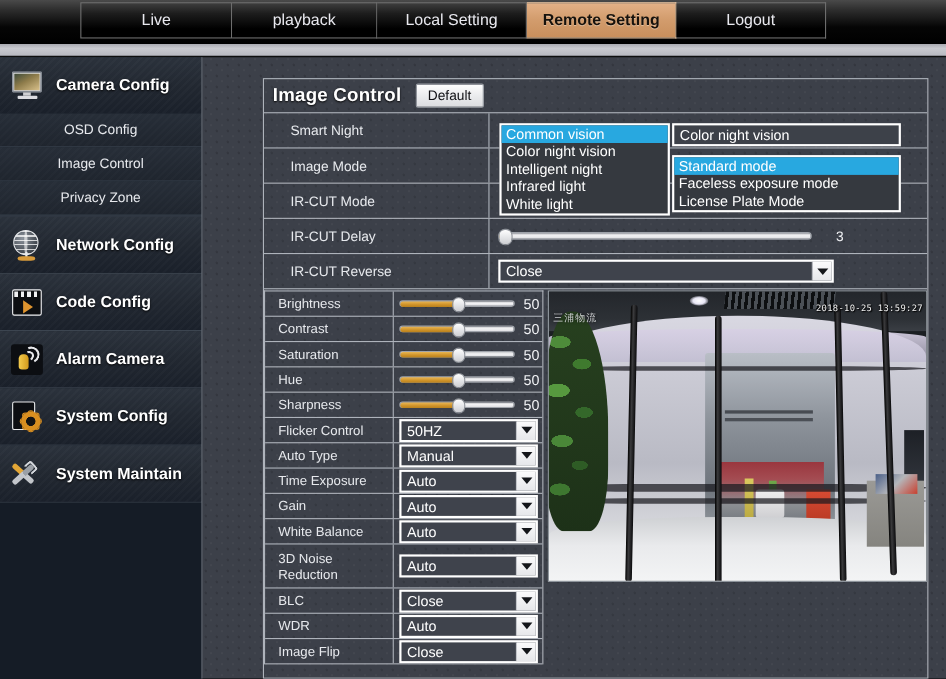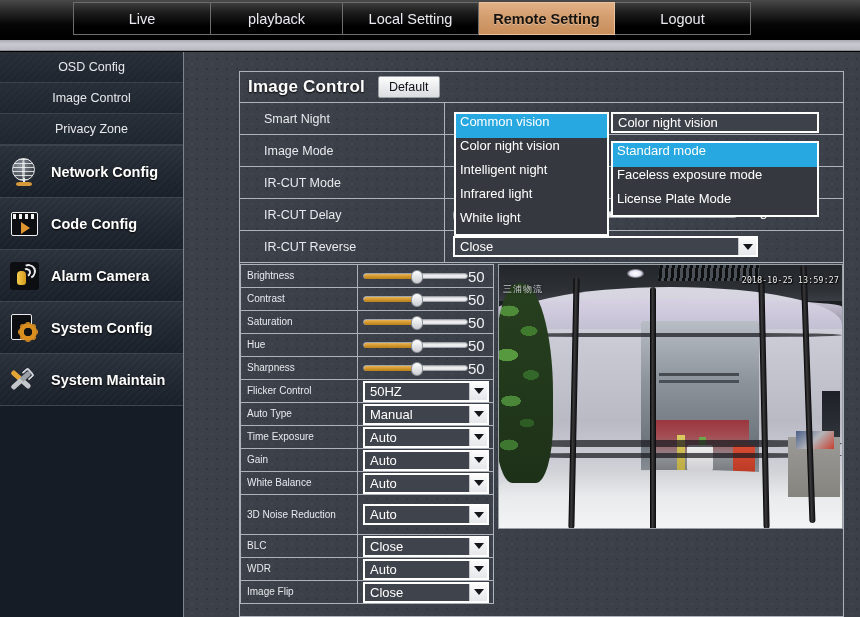--- a/index.html
+++ b/index.html
@@ -272,21 +272,21 @@
     border-right: 5px solid transparent; border-top: 6px solid #14161a;
   }
 
   
   .dd {
     position: absolute; z-index: 40;
     background: #35393f; border: 2px solid #ffffff;
     padding: 0; box-sizing: border-box;
   }
   .dd .opt {
-    height: 24px; line-height: 16px; padding-left: 4px;
+    height: 16px; line-height: 16px; padding-left: 4px;
     color: #ffffff; font-size: 13px; white-space: nowrap; cursor: pointer;
   }
   .dd .opt.sel-opt { background: #28a8e0; color: #ffffff; }
   .dd-smart { left: 214px; top: 40px; width: 155px; }
   .dd-image { left: 371px; top: 69px; width: 208px; }
 
   .field-smart {
     position: absolute; left: 371px; top: 40px; width: 208px; height: 21px;
     background: #3d4149; border: 2px solid #ffffff; box-sizing: border-box;
     color: #ffffff; font-size: 13px; display: flex; align-items: center; padding-left: 5px;
@@ -298,43 +298,43 @@
   .tbl {
     width: 254px; flex: 0 0 254px;
     border: 1px solid #aeb3bb; border-bottom: 0;
   }
   .trow {
     display: flex; height: 23px; border-bottom: 1px solid #aeb3bb; align-items: stretch;
   }
   .trow.tall { height: 40px; }
   .trow .tl {
     width: 117px; flex: 0 0 117px; border-right: 1px solid #aeb3bb;
-    display: flex; align-items: center; padding-left: 6px;
-    color: #e7e9ed; font-size: 10px; line-height: 14px;
+    display: flex; align-items: center; padding-left: 12px;
+    color: #e7e9ed; font-size: 12px; line-height: 14px;
   }
   .trow .tr {
     flex: 1; display: flex; align-items: center; padding-left: 5px; position: relative;
   }
   .trow .sel { width: 126px; }
   .mini-sld { position: relative; width: 105px; height: 13px; display: flex; align-items: center; }
   .mini-sld .track {
     width: 100%; height: 6px; border-radius: 3px;
     background: linear-gradient(to bottom, #c9cacd 0%, #f3f3f5 45%, #dedfe2 100%);
     border: 1px solid #9fa3aa; box-sizing: border-box;
   }
   .mini-sld .fill {
     position: absolute; left: 1px; top: 4px; width: 52px; height: 5px; border-radius: 3px;
     background: linear-gradient(to bottom, #e8b554 0%, #d0942a 55%, #b8801c 100%);
   }
   .mini-sld .knob {
     position: absolute; left: 48px; top: 0; width: 12px; height: 14px; border-radius: 6px;
     background: linear-gradient(to bottom, #fefefe 0%, #e6e7ea 48%, #cccdd1 100%);
     border: 1px solid #8e9299; box-sizing: border-box; cursor: pointer;
   }
-  .mini-val { color: #f0f1f4; font-size: 15px; }
+  .mini-val { color: #f0f1f4; font-size: 13px; margin-left: 8px; }
   .label2 { line-height: 15px; }
 
   
   .video-wrap {
     width: 345px; height: 265px; margin-left: 4px; position: relative;
     border: 1px solid #9aa0a8; overflow: hidden; background: #1b1f22;
   }
   .vid { position: absolute; inset: 0; }
   .vid .ceiling {
     position: absolute; left: 0; top: 0; width: 100%; height: 36px;
@@ -461,20 +461,29 @@
       <div class="tab tab-logout">Logout</div>
     </div>
   </div>
   <div class="graystrip"></div>
 
   <div class="page-bg"></div>
 
   <div class="sidebar">
 
     <div class="nav-group">
+      <div class="nav-main">
+        <span class="ico ico-monitor">
+          <span class="scr"></span>
+            <span class="pic"></span>
+            <span class="stand"></span>
+            <span class="base"></span>
+        </span>
+        <span class="lbl">Camera Config</span>
+      </div>
       <div class="nav-sub">OSD Config</div>
       <div class="nav-sub">Image Control</div>
       <div class="nav-sub">Privacy Zone</div>
     </div>
 
     <div class="nav-group">
       <div class="nav-main">
         <span class="ico ico-globe">
           <span class="ball"></span>
             <span class="pole"></span>

